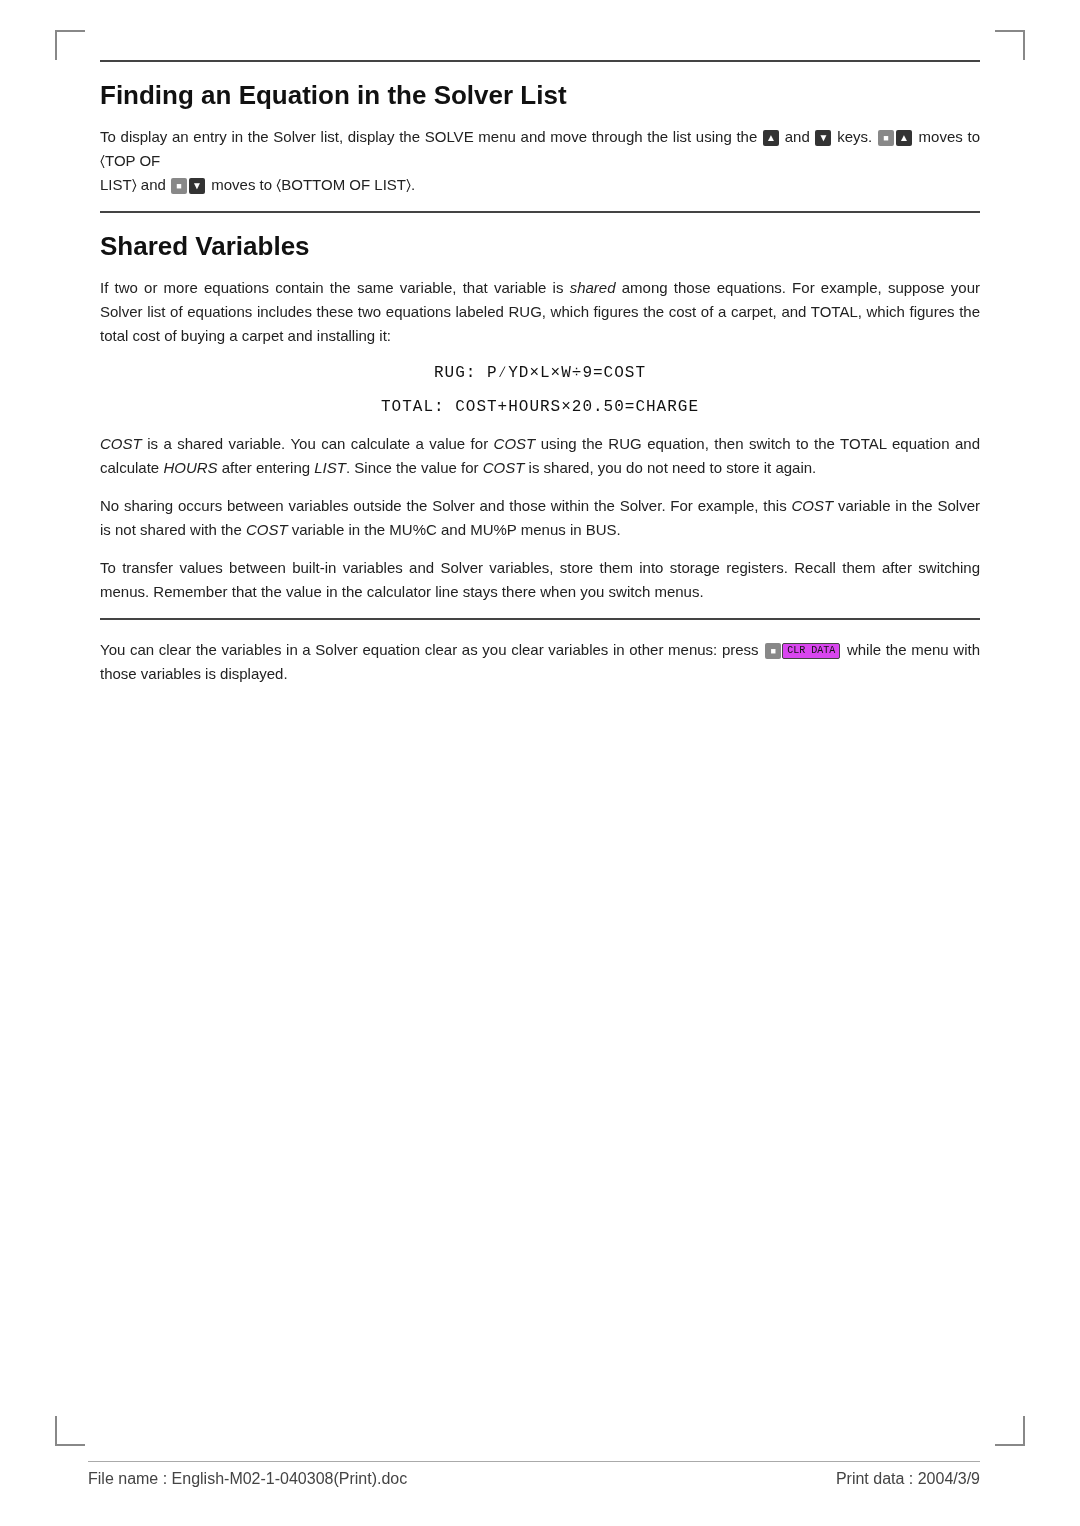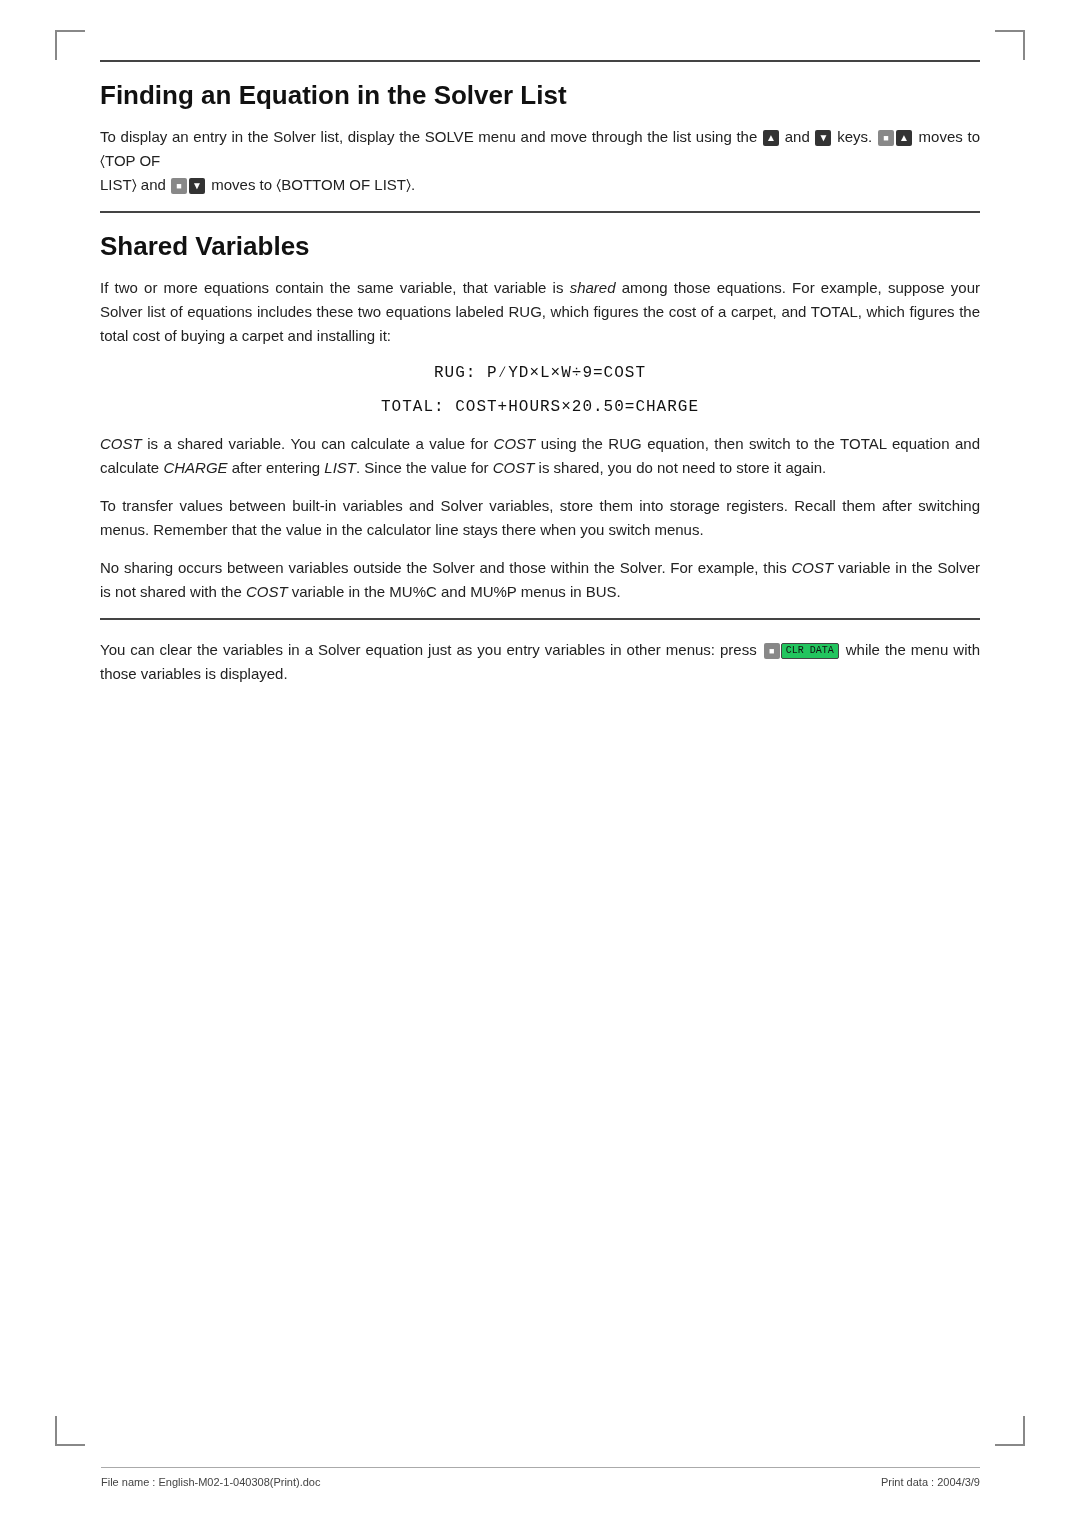--- a/index.html
+++ b/index.html
@@ -147,40 +147,40 @@
       min-width: 16px;
       height: 16px;
       margin-right: 1px;
     }
 
     .clr-data-main {
       display: inline-flex;
       align-items: center;
       justify-content: center;
       border: 1.5px solid #444;
-      background: #22c55e;
+      background: #d946ef;
       color: #111;
       font-size: 10px;
       font-family: 'Courier New', monospace;
       padding: 1px 4px;
       border-radius: 2px;
       min-width: 50px;
       height: 16px;
     }
 
     .footer {
       position: absolute;
       bottom: 38px;
-      left: 101px;
+      left: 88px;
       right: 100px;
       border-top: 1px solid #aaa;
       padding-top: 8px;
       display: flex;
       justify-content: space-between;
-      font-size: 11px;
+      font-size: 16px;
       color: #444;
     }
 
     .page-number-section {
       margin-top: 30px;
       padding-top: 10px;
     }
 
     .page-num-label {
       font-size: 15px;
@@ -231,37 +231,37 @@
     <div class="section-title">Shared Variables</div>
 
     <p class="body-text">
       If two or more equations contain the same variable, that variable is <em>shared</em> among those equations. For example, suppose your Solver list of equations includes these two equations labeled RUG, which figures the cost of a carpet, and TOTAL, which figures the total cost of buying a carpet and installing it:
     </p>
 
     <div class="mono-block">RUG: P∕YD×L×W÷9=COST</div>
     <div class="mono-block">TOTAL: COST+HOURS×20.50=CHARGE</div>
 
     <p class="body-text">
-      <em>COST</em> is a shared variable. You can calculate a value for <em>COST</em> using the RUG equation, then switch to the TOTAL equation and calculate <em>CHARGE</em> after entering <em>LIST</em>. Since the value for <em>COST</em> is shared, you do not need to store it again.
+      <em>COST</em> is a shared variable. You can calculate a value for <em>COST</em> using the RUG equation, then switch to the TOTAL equation and calculate <em>HOURS</em> after entering <em>LIST</em>. Since the value for <em>COST</em> is shared, you do not need to store it again.
+    </p>
+
+    <p class="body-text">
+      No sharing occurs between variables outside the Solver and those within the Solver. For example, this <em>COST</em> variable in the Solver is not shared with the <em>COST</em> variable in the MU%C and MU%P menus in BUS.
     </p>
 
     <p class="body-text">
       To transfer values between built-in variables and Solver variables, store them into storage registers. Recall them after switching menus. Remember that the value in the calculator line stays there when you switch menus.
-    </p>
-
-    <p class="body-text">
-      No sharing occurs between variables outside the Solver and those within the Solver. For example, this <em>COST</em> variable in the Solver is not shared with the <em>COST</em> variable in the MU%C and MU%P menus in BUS.
     </p>
   </div>
 
   <div class="section">
     <hr class="section-divider">
 
     <p class="body-text">
-      <span>You can clear the variables in a Solver equation just as you entry variables in other menus: press </span>
+      <span>You can clear the variables in a Solver equation clear as you clear variables in other menus: press </span>
       <span class="clr-data-key">
         <span class="clr-data-shift">■</span>
           <span class="clr-data-main">CLR DATA</span>
       </span>
       <span> while the menu with those variables is displayed.</span>
     </p>
   </div>
 
 
   <div class="footer">

